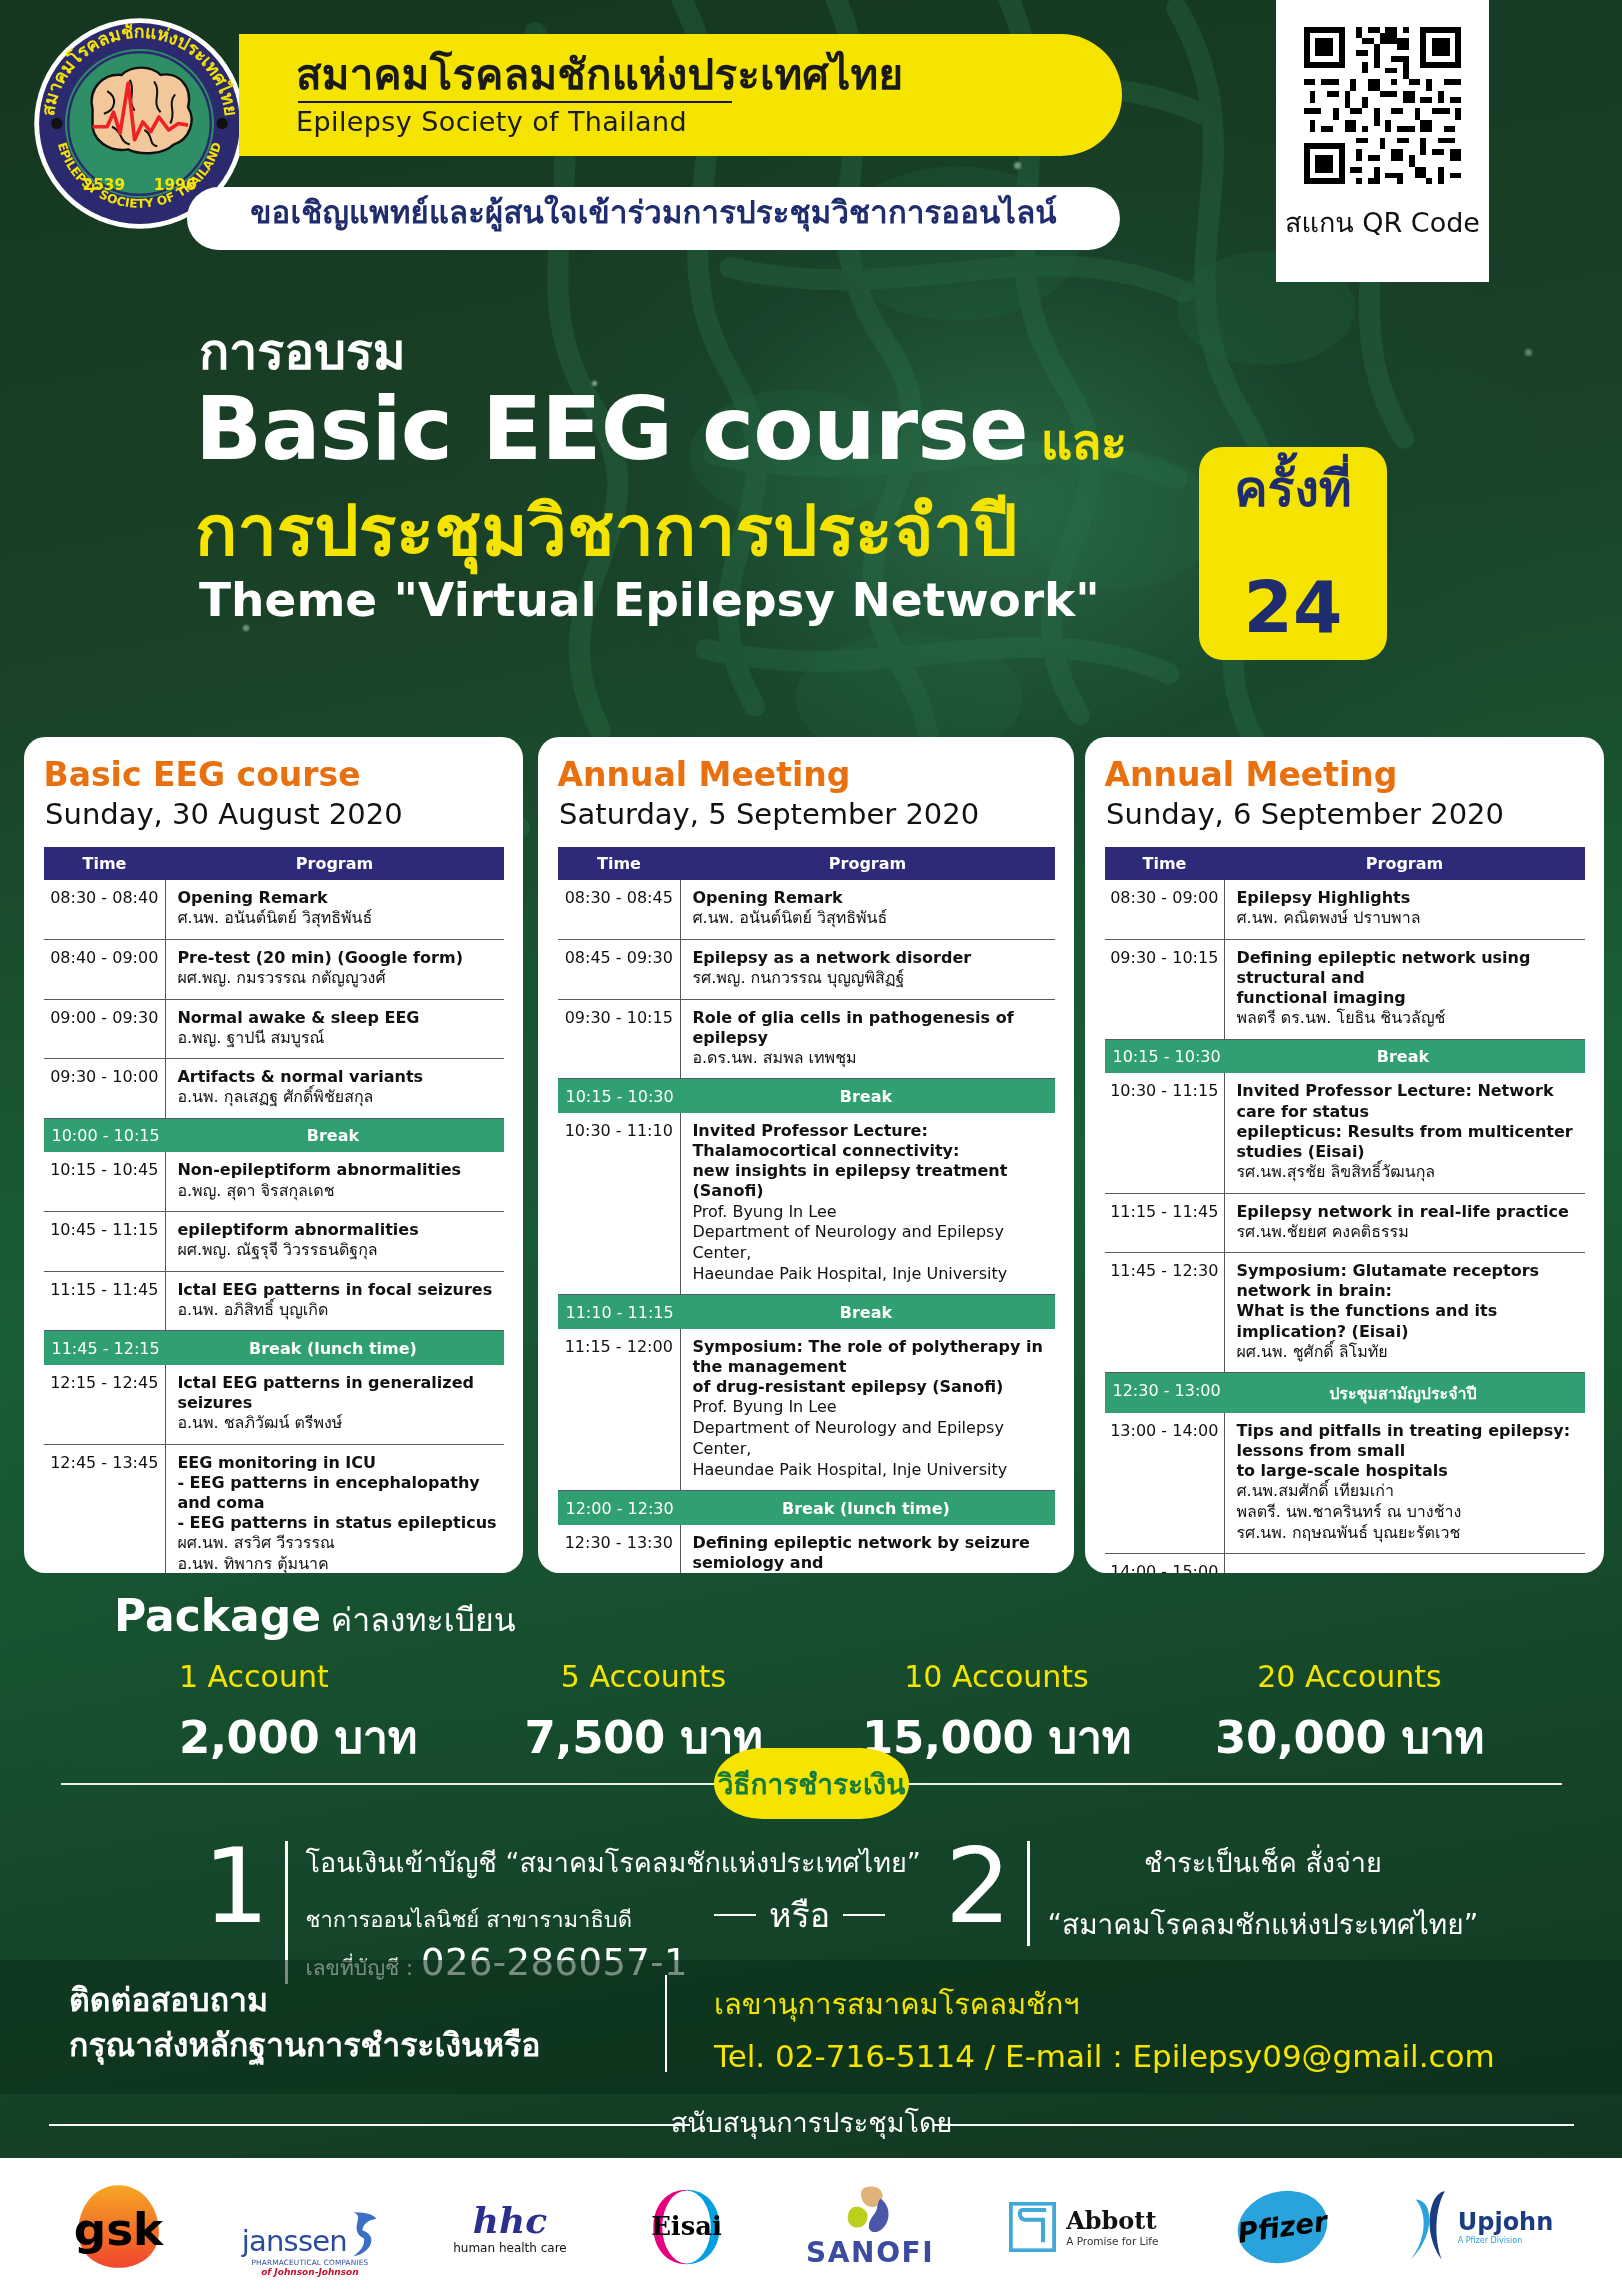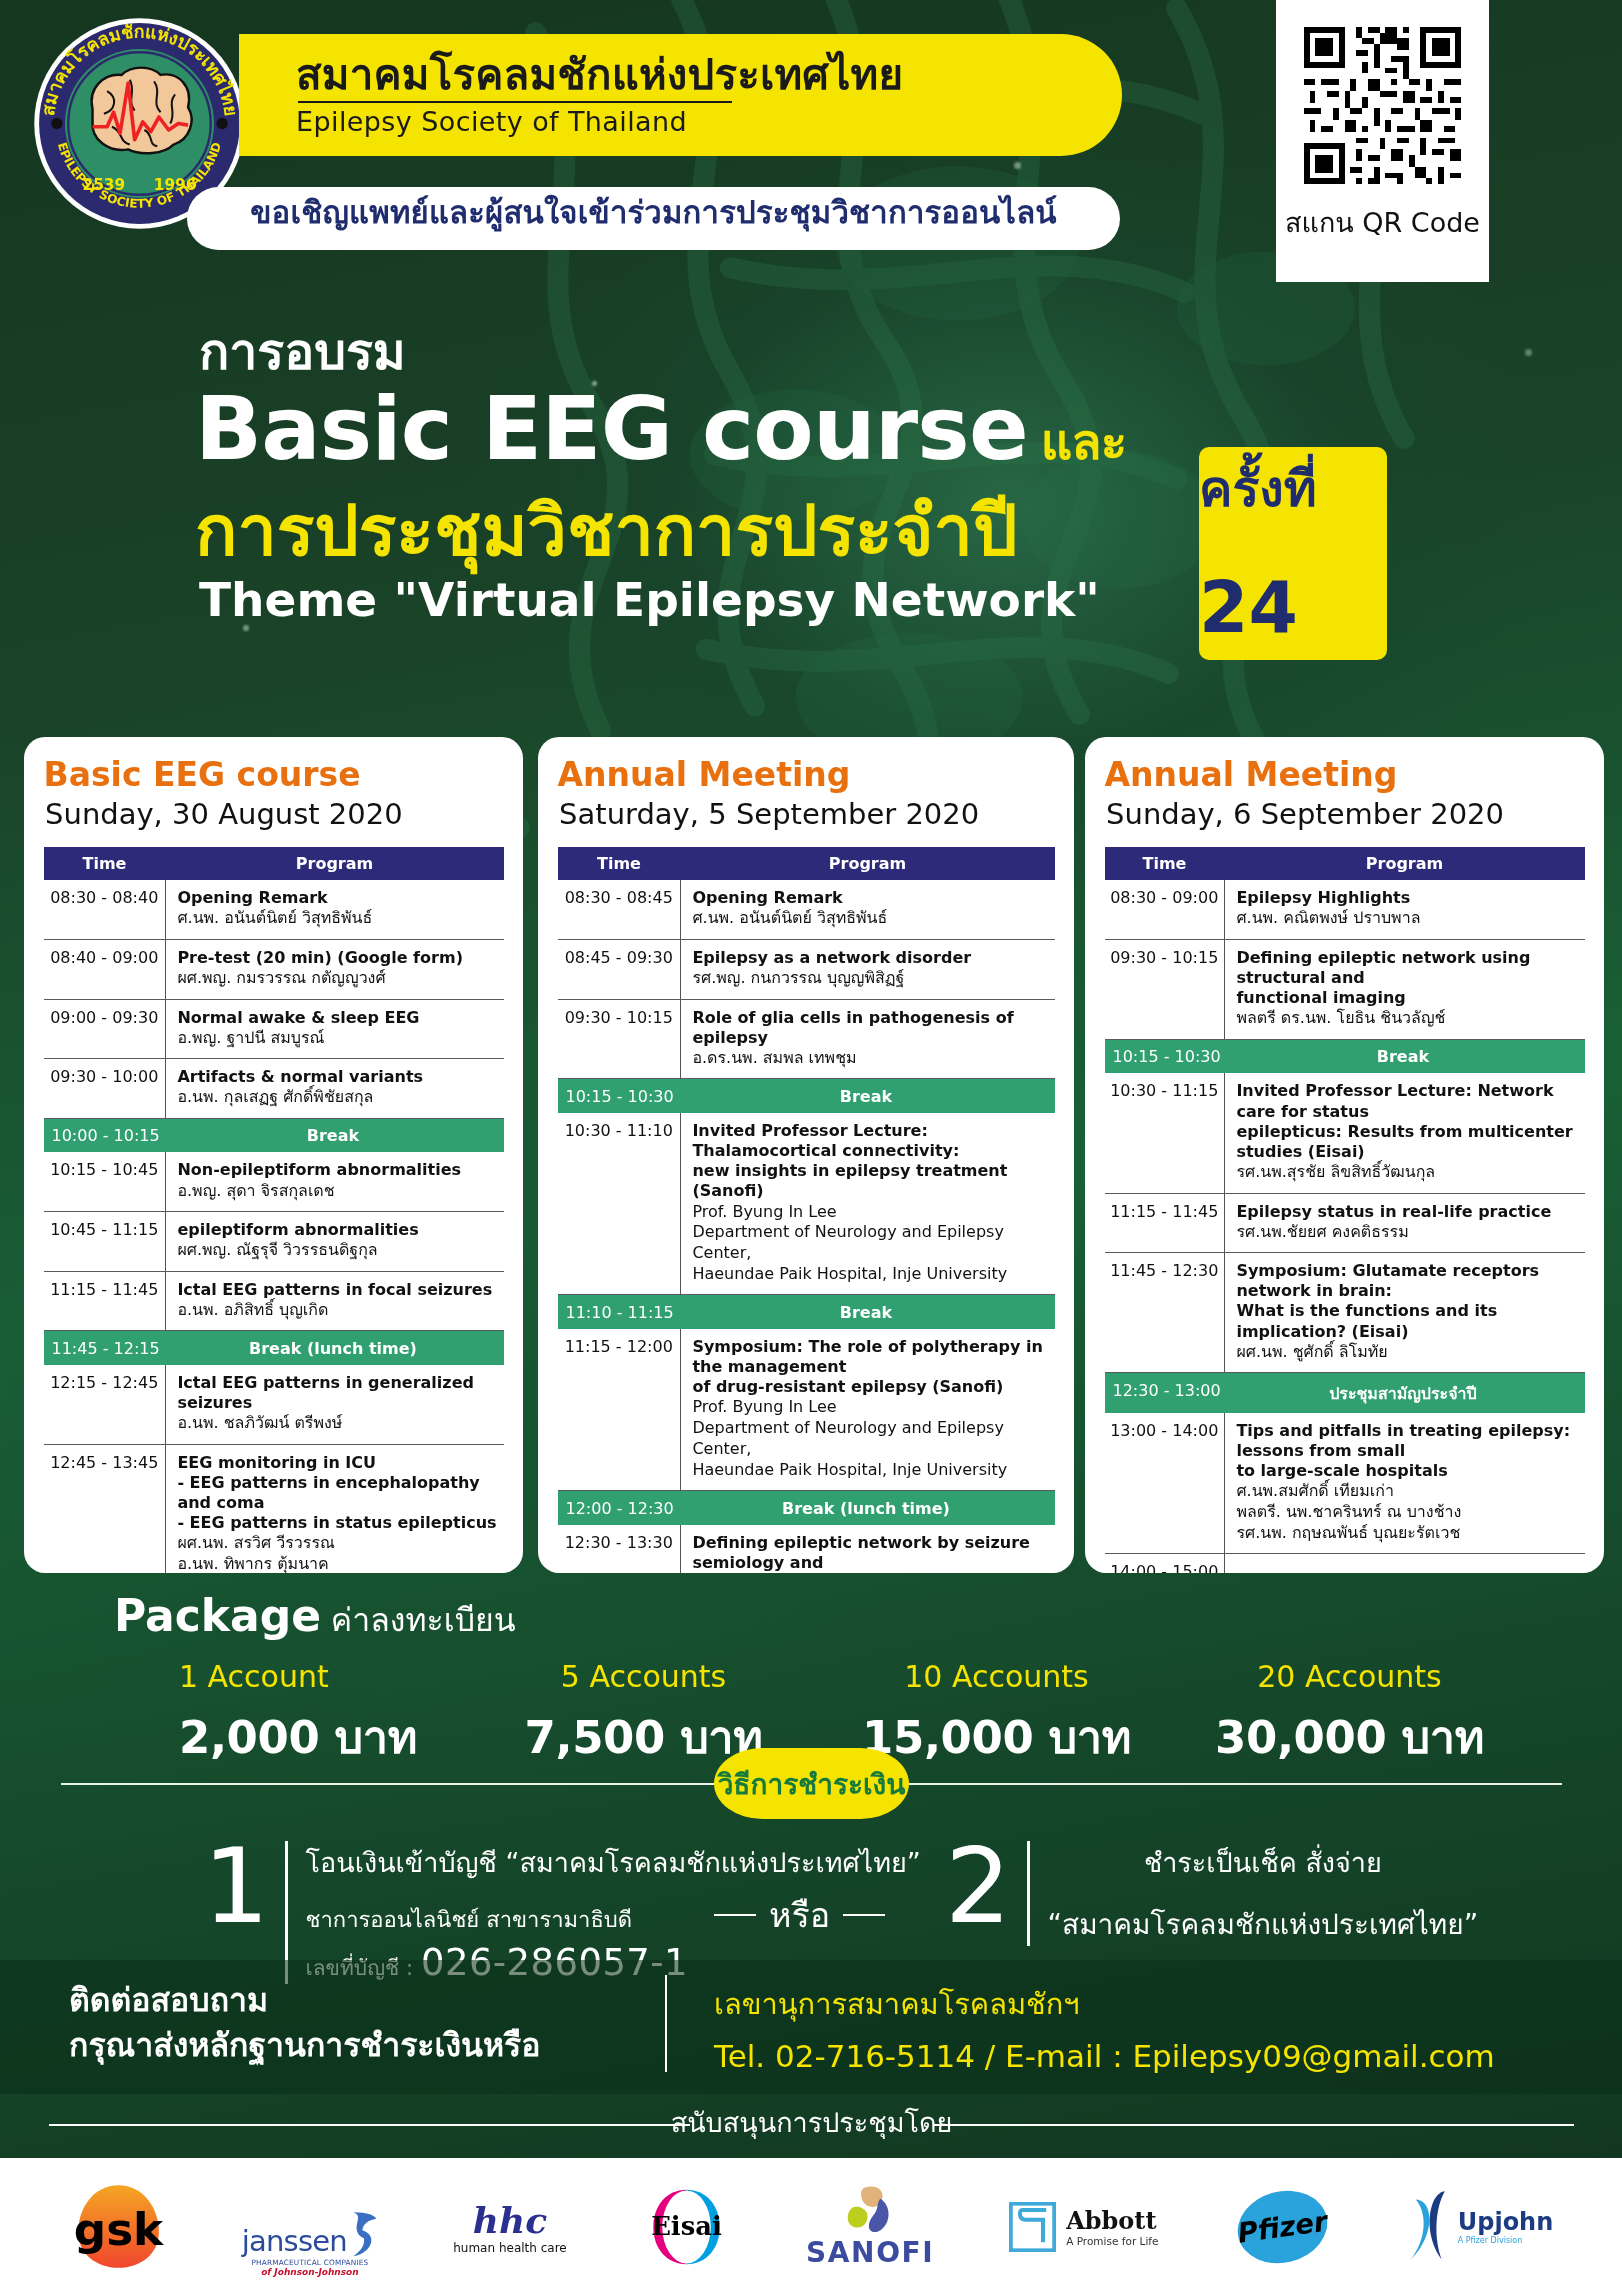--- a/index.html
+++ b/index.html
@@ -54,22 +54,22 @@
   
   .titleblock { position: absolute; left: 0; top: 288px; width: 1623px; height: 414px; }
   .t-small { position: absolute; left: 199px; top: 24px; font-size: 50px; color: #ffffff; font-weight: 700; }
   .t-main  { position: absolute; left: 195px; top: 89px; font-size: 88px; color: #ffffff; font-weight: 800; letter-spacing: -0.8px; white-space: nowrap; }
   .t-and   { font-size: 49px; color: #f5e400; font-weight: 700; margin-left: 13px; }
   .t-thai  { position: absolute; left: 195px; top: 187px; font-size: 70px; color: #f5e400; font-weight: 800; white-space: nowrap; }
   .t-theme { position: absolute; left: 199px; top: 284px; font-size: 47px; color: #ffffff; font-weight: 800; white-space: nowrap; }
 
   .badge {
     position: absolute; left: 1199px; top: 159px; width: 188px; height: 213px;
-    background: #f5e400; border-radius: 10px;
-    display: flex; flex-direction: column; align-items: flex-start; justify-content: center; gap: 44px;
+    background: #f5e400; border-radius: 24px;
+    display: flex; flex-direction: column; align-items: center; justify-content: center; gap: 44px;
   }
   .badge-top { font-size: 50px; font-weight: 800; color: #1f2d6e; line-height: 1; }
   .badge-num { font-size: 71px; font-weight: 800; color: #1f2d6e; line-height: 1; margin-top: 14.6px; }
 
   
   .cards { position: absolute; left: 0; top: 737px; width: 1623px; height: 836px; }
   .card {
     position: absolute; top: 0; background: #ffffff; border-radius: 21px;
     padding: 21px 19.5px 0 19.5px; height: 836px; overflow: hidden;
   }
@@ -568,21 +568,21 @@
               <td class="time">10:30 - 11:15</td>
               <td class="prog">
                 <div class="pt">Invited Professor Lecture: Network care for status</div>
                 <div class="pt">epilepticus: Results from multicenter studies (Eisai)</div>
                 <div class="sp">รศ.นพ.สุรชัย ลิขสิทธิ์วัฒนกุล</div>
               </td>
             </tr>
             <tr class="normal">
               <td class="time">11:15 - 11:45</td>
               <td class="prog">
-                <div class="pt">Epilepsy status in real-life practice</div>
+                <div class="pt">Epilepsy network in real-life practice</div>
                 <div class="sp">รศ.นพ.ชัยยศ คงคติธรรม</div>
               </td>
             </tr>
             <tr class="normal">
               <td class="time">11:45 - 12:30</td>
               <td class="prog">
                 <div class="pt">Symposium: Glutamate receptors network in brain:</div>
                 <div class="pt">What is the functions and its implication? (Eisai)</div>
                 <div class="sp">ผศ.นพ. ชูศักดิ์ ลิโมทัย</div>
               </td>

